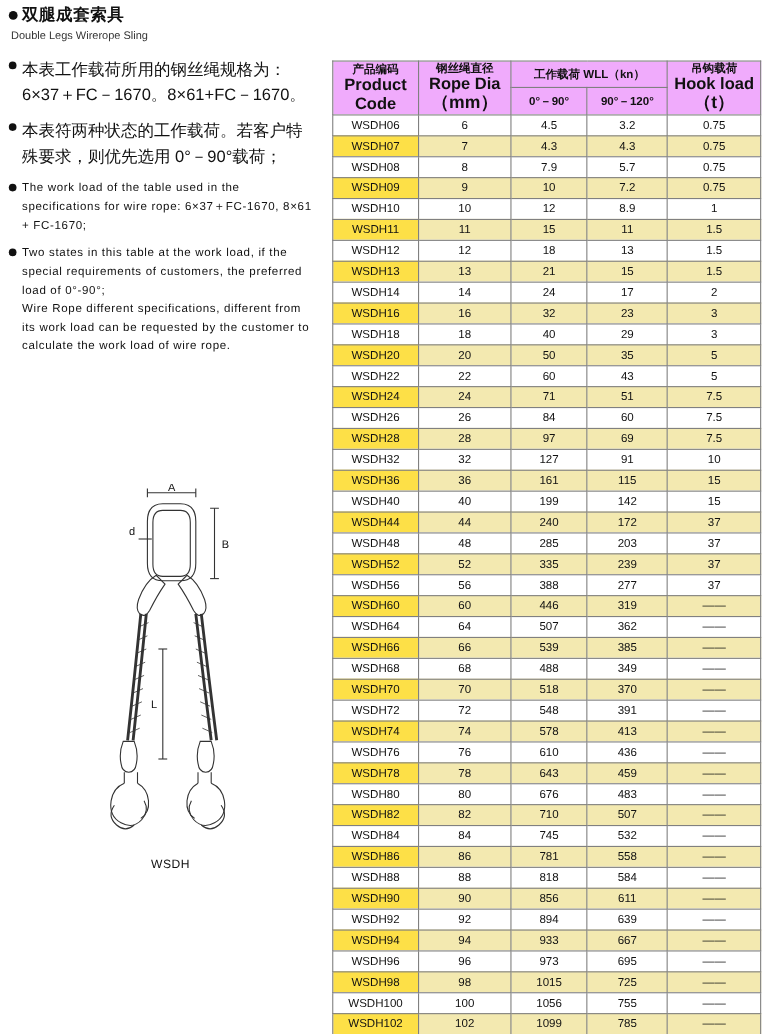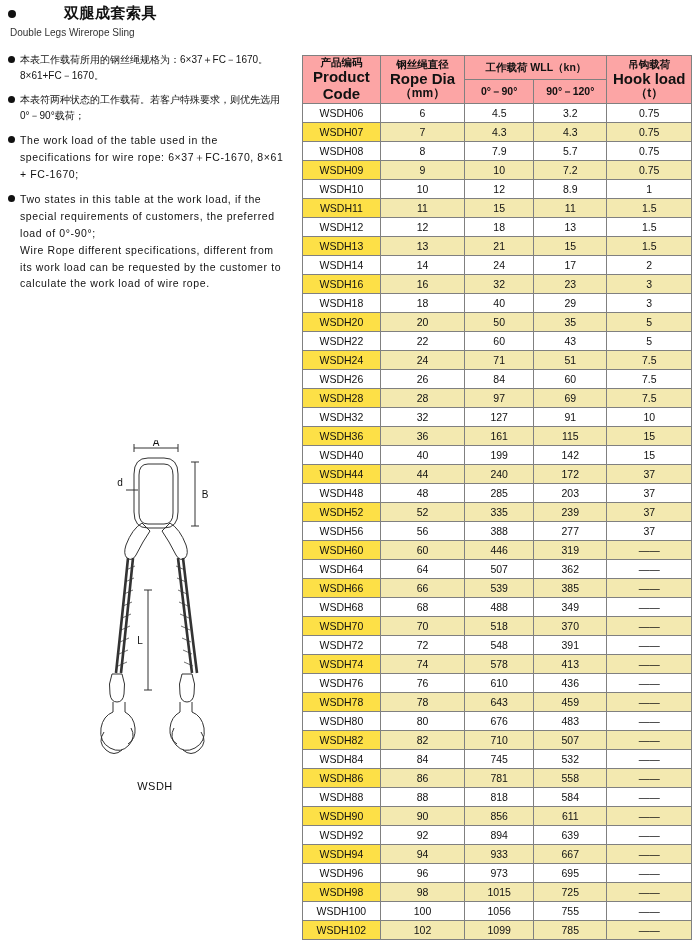--- a/index.html
+++ b/index.html
@@ -23,21 +23,20 @@
     top: 4px;
     width: 280px;
   }
   .title-cn {
     font-size: 15px;
     font-weight: bold;
     color: #111;
     letter-spacing: 0.5px;
     display: flex;
     align-items: center;
-    gap: 44px;
   }
   .title-bullet {
     display: inline-block;
     width: 8px;
     height: 8px;
     border-radius: 50%;
     background: #111;
     margin-right: 4px;
     flex: 0 0 auto;
   }
@@ -63,21 +62,21 @@
   .note-bullet {
     width: 7px;
     height: 7px;
     border-radius: 50%;
     background: #111;
     margin-top: 4px;
     margin-right: 5px;
     flex: 0 0 auto;
   }
   .note-text {
-    font-size: 10px;
+    font-size: 15px;
     line-height: 1.55;
     color: #111;
   }
   .note-text.en {
     font-size: 10.5px;
     letter-spacing: 0.6px;
     line-height: 1.6;
   }
 
   
@@ -116,28 +115,28 @@
     border: 1px solid #808080;
     text-align: center;
     vertical-align: middle;
     font-size: 10.5px;
     color: #111;
     padding: 0;
     height: 18px;
     line-height: 1.15;
   }
   thead th {
-    background: #fca5a5;
+    background: #f0abfc;
     font-weight: bold;
     font-size: 10.5px;
     padding: 1px 1px;
   }
   thead th .cn { display: block; font-size: 10.5px; }
   thead th .en { display: block; font-size: 15px; font-weight: bold; }
-  thead th .unit { display: block; font-size: 12px; font-weight: bold; }
+  thead th .unit { display: block; font-size: 16px; font-weight: bold; }
 
   tbody tr td { height: 19px; }
   tbody tr.odd td { background: #ffffff; }
   tbody tr.even td { background: #f3e9b0; }
   tbody tr.odd td.c0 { background: #ffffff; }
   tbody tr.even td.c0 { background: #fde047; }
   
   tbody td.c1 { }
 
   

